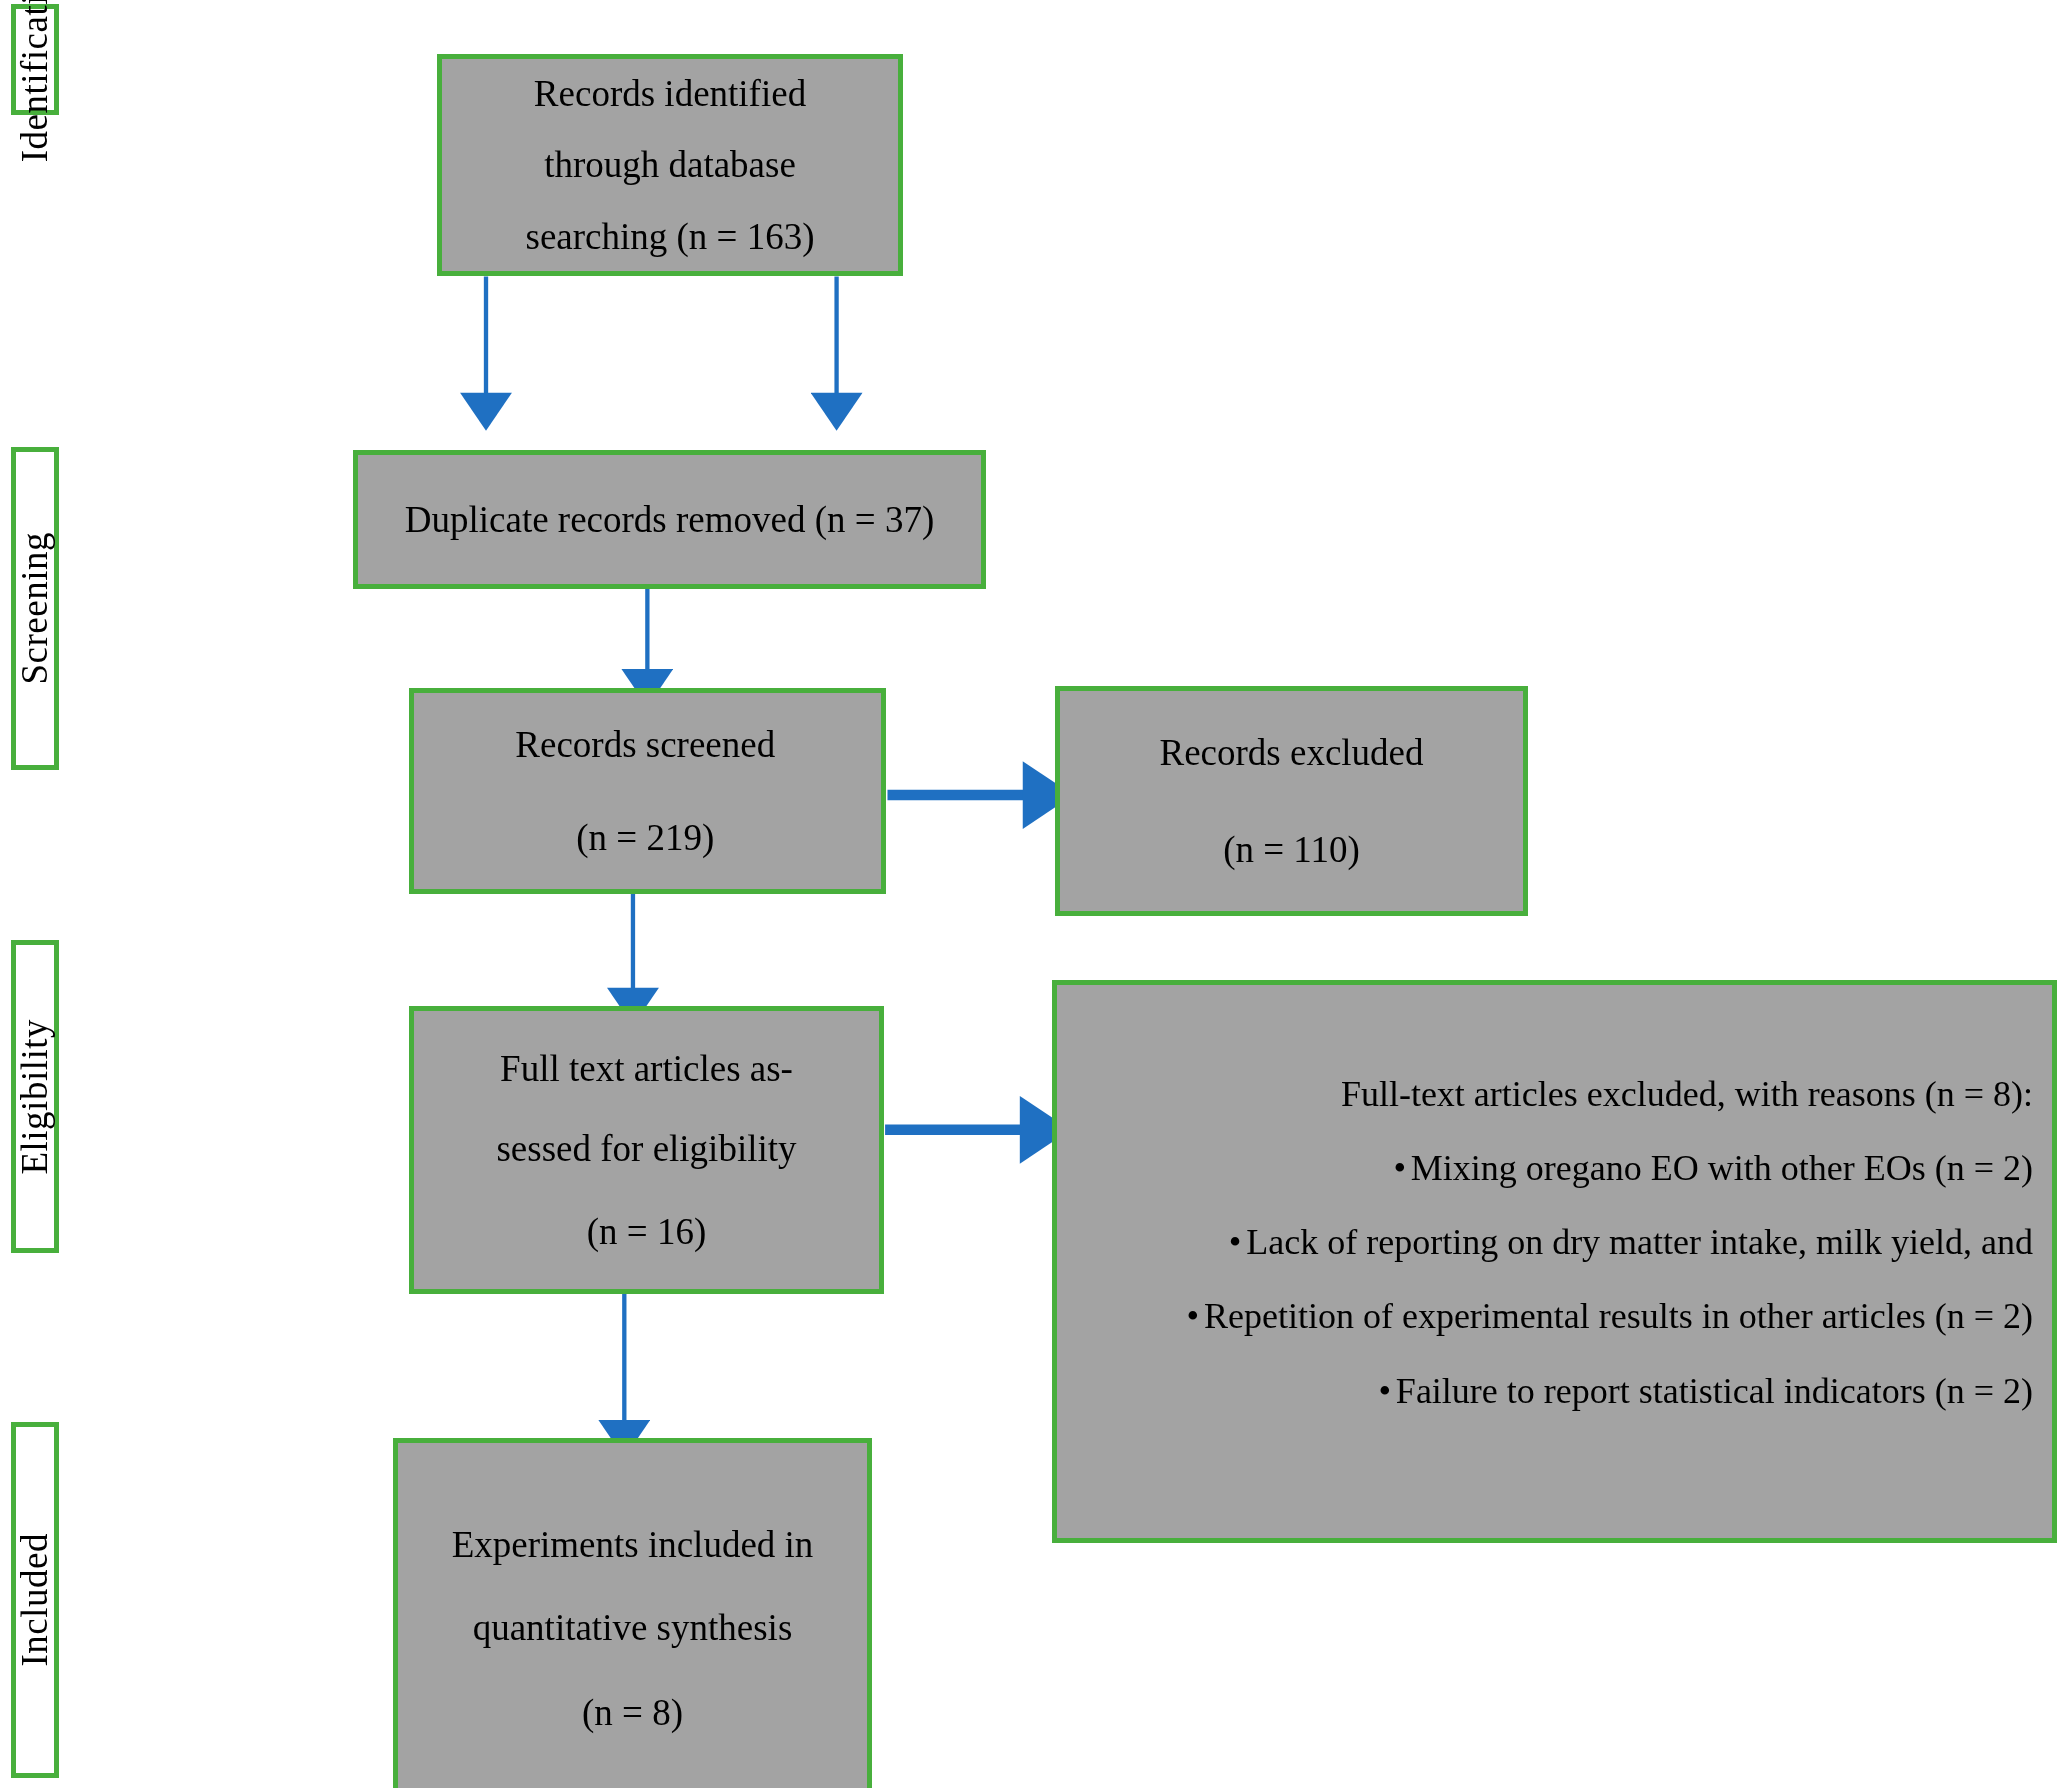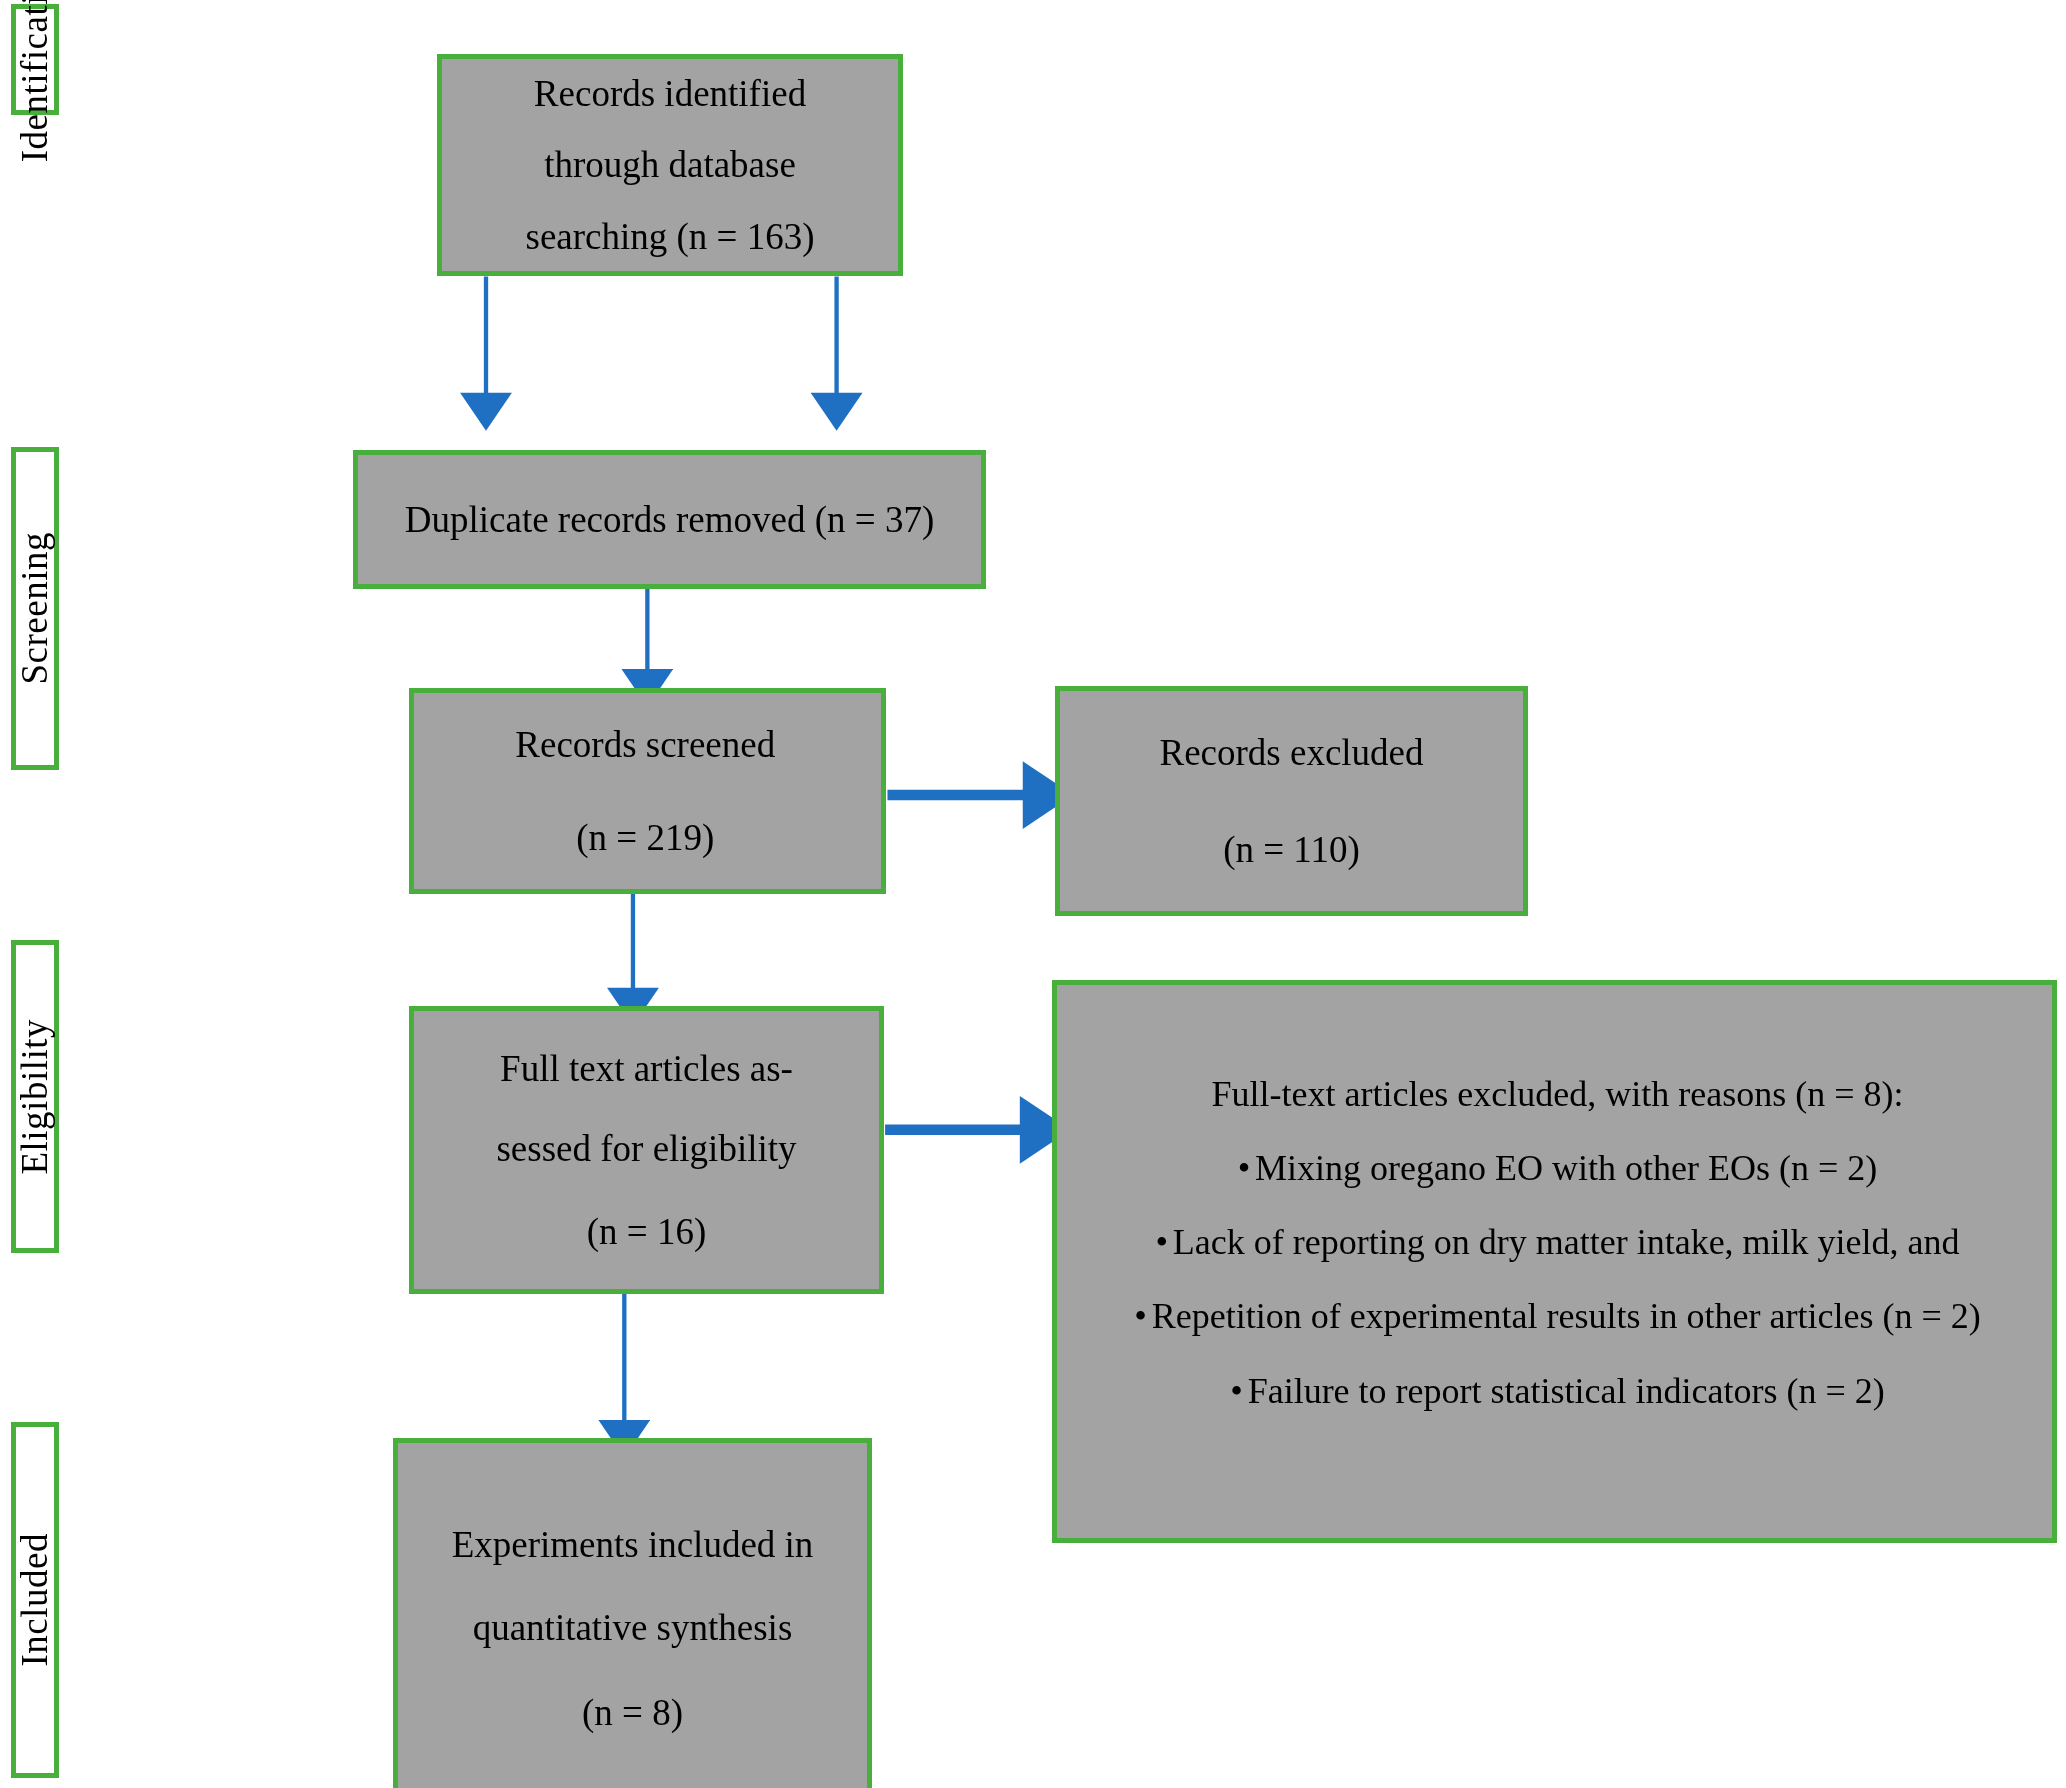--- a/index.html
+++ b/index.html
@@ -38,21 +38,21 @@
     align-items:center; justify-content:center;
     text-align:center;
     font-size: 37px;
     line-height: 1.92;
     padding: 6.7px 12.5px;
   }
   .node .ln{ display:block; white-space:nowrap; }
 
   
   .node.reasons{
-    align-items:center;
+    align-items:flex-end;
     justify-content:flex-start;
     text-align:left;
     padding: 72px 19px 19px 25px;
     line-height: 2.06;
     font-size: 36px;
   }
   .node.reasons .hdr{ display:block; white-space:nowrap; }
   .node.reasons .bullet-line{ display:block; }
   .node.reasons .bullet-line .bul{ letter-spacing:4.8px; }
   .node.reasons .cont{ display:block; }

